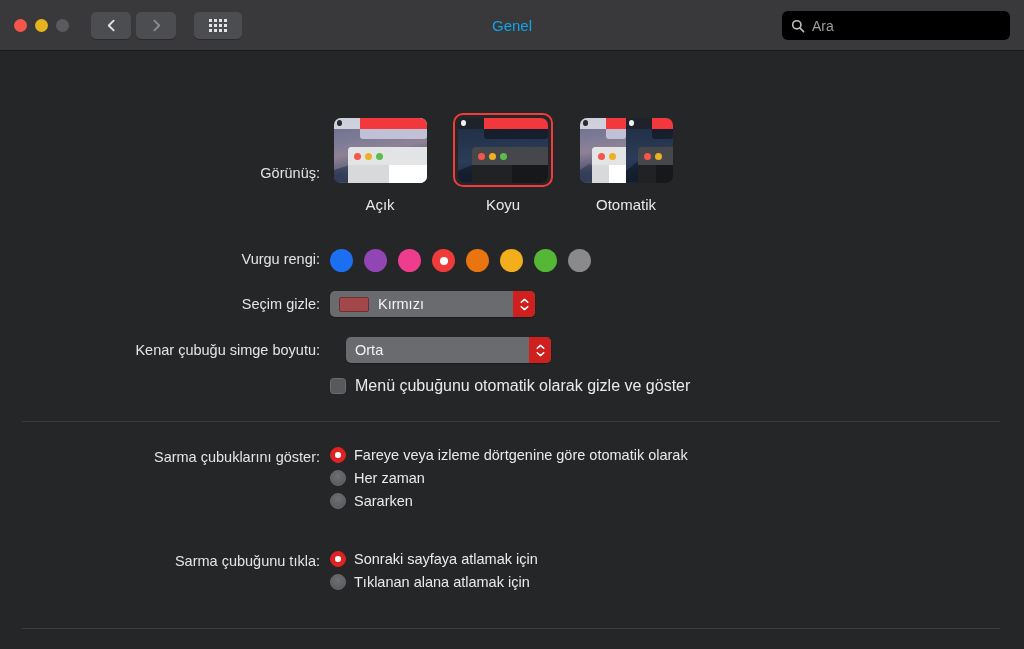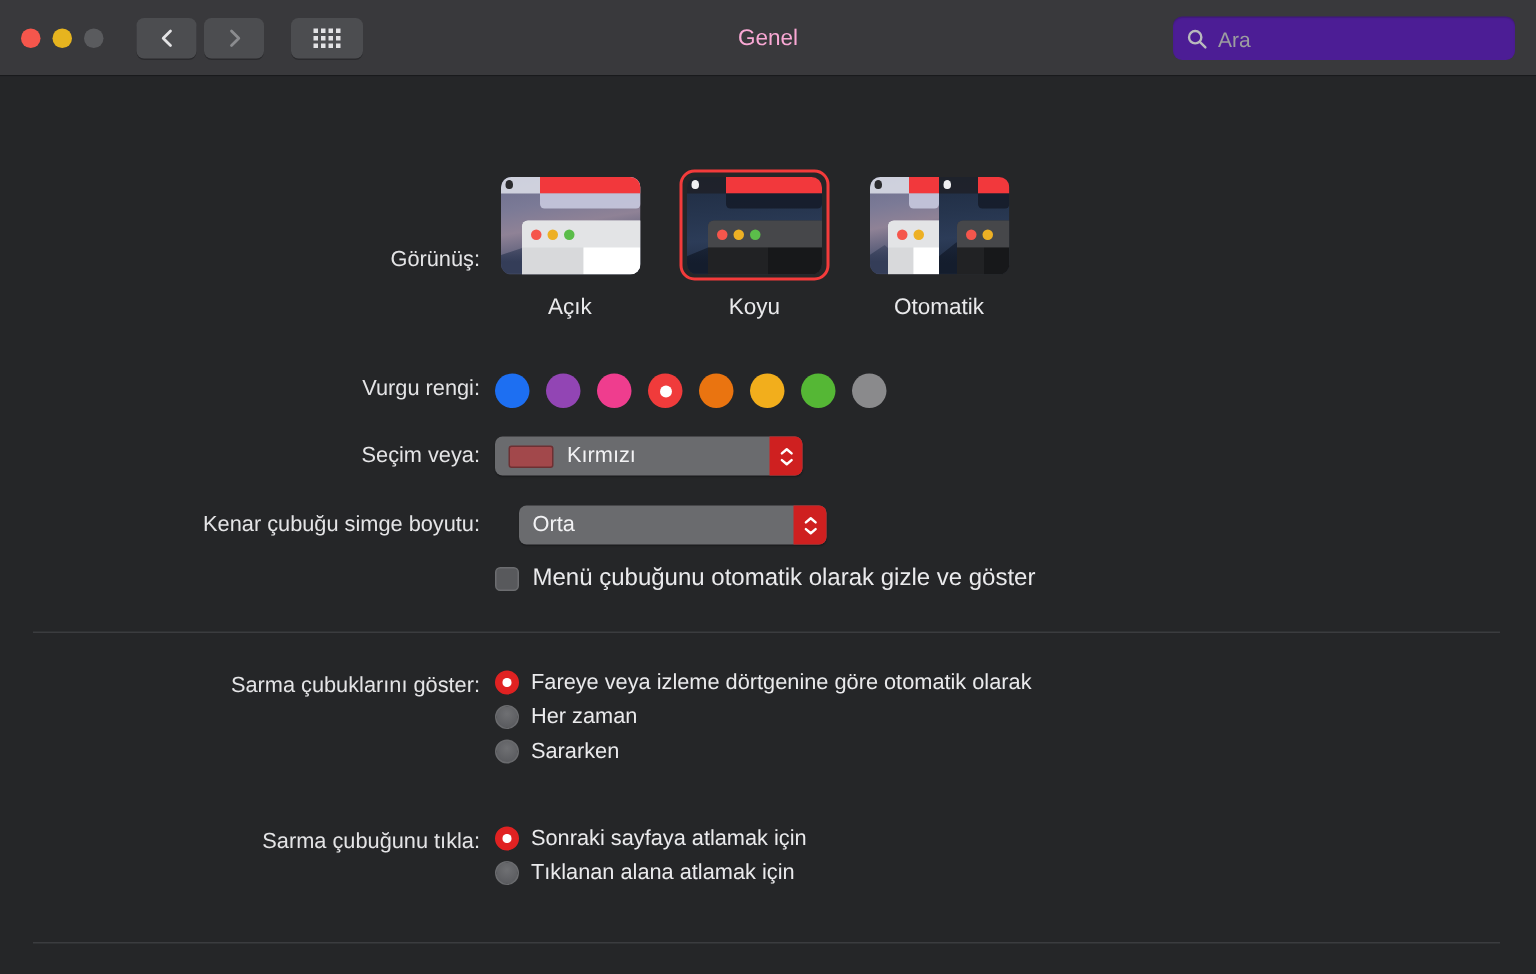--- a/index.html
+++ b/index.html
@@ -68,29 +68,29 @@
     grid-template-rows: repeat(3, 3px);
     gap: 2px;
   }
   .dotgrid i { background: #e3e3e5; display:block; width:3px; height:3px; }
 
   .win-title {
     position: absolute;
     left: 0; right: 0;
     text-align: center;
     font-size: 15px;
-    color: #f9a8d4;
+    color: #0ea5e9;
     pointer-events: none;
   }
 
   .searchbox {
     position: absolute;
     right: 14px; top: 11px;
     width: 228px; height: 29px;
-    background: #4c1d95;
+    background: #000000;
     border-radius: 6px;
     display: flex; align-items: center;
     box-sizing: border-box;
     padding-left: 9px;
     box-shadow: inset 0 1px 1px rgba(0,0,0,.18);
     margin-left: 14px;
   }
   .searchbox .mag { width: 14px; height: 14px; flex: none; }
   .searchbox .mag circle { fill:none; stroke:#b9babd; stroke-width:1.6; }
   .searchbox .mag line { stroke:#b9babd; stroke-width:1.6; stroke-linecap:round; }
@@ -463,21 +463,21 @@
           <i class="inner-dot"></i>
         </span>
       <span class="sw" style="background:#ea7410"></span>
       <span class="sw" style="background:#f2ae1c"></span>
       <span class="sw" style="background:#55b735"></span>
       <span class="sw" style="background:#8a8a8c"></span>
     </div>
   </div>
 
   <div class="row" style="top: 240px; left: 0;">
-    <div class="label" style="padding-top:3px;">Seçim veya:</div>
+    <div class="label" style="padding-top:3px;">Seçim gizle:</div>
     <div class="field">
       <div class="popup">
         <span class="color-chip"></span>
         <span class="ptext">Kırmızı</span>
         <span class="stepper">
           <svg viewBox="0 0 10 6">
               <path d="M1.4 4.4 L5 1.3 L8.6 4.4"></path>
             </svg>
           <svg viewBox="0 0 10 6">
               <path d="M1.4 1.6 L5 4.7 L8.6 1.6"></path>

